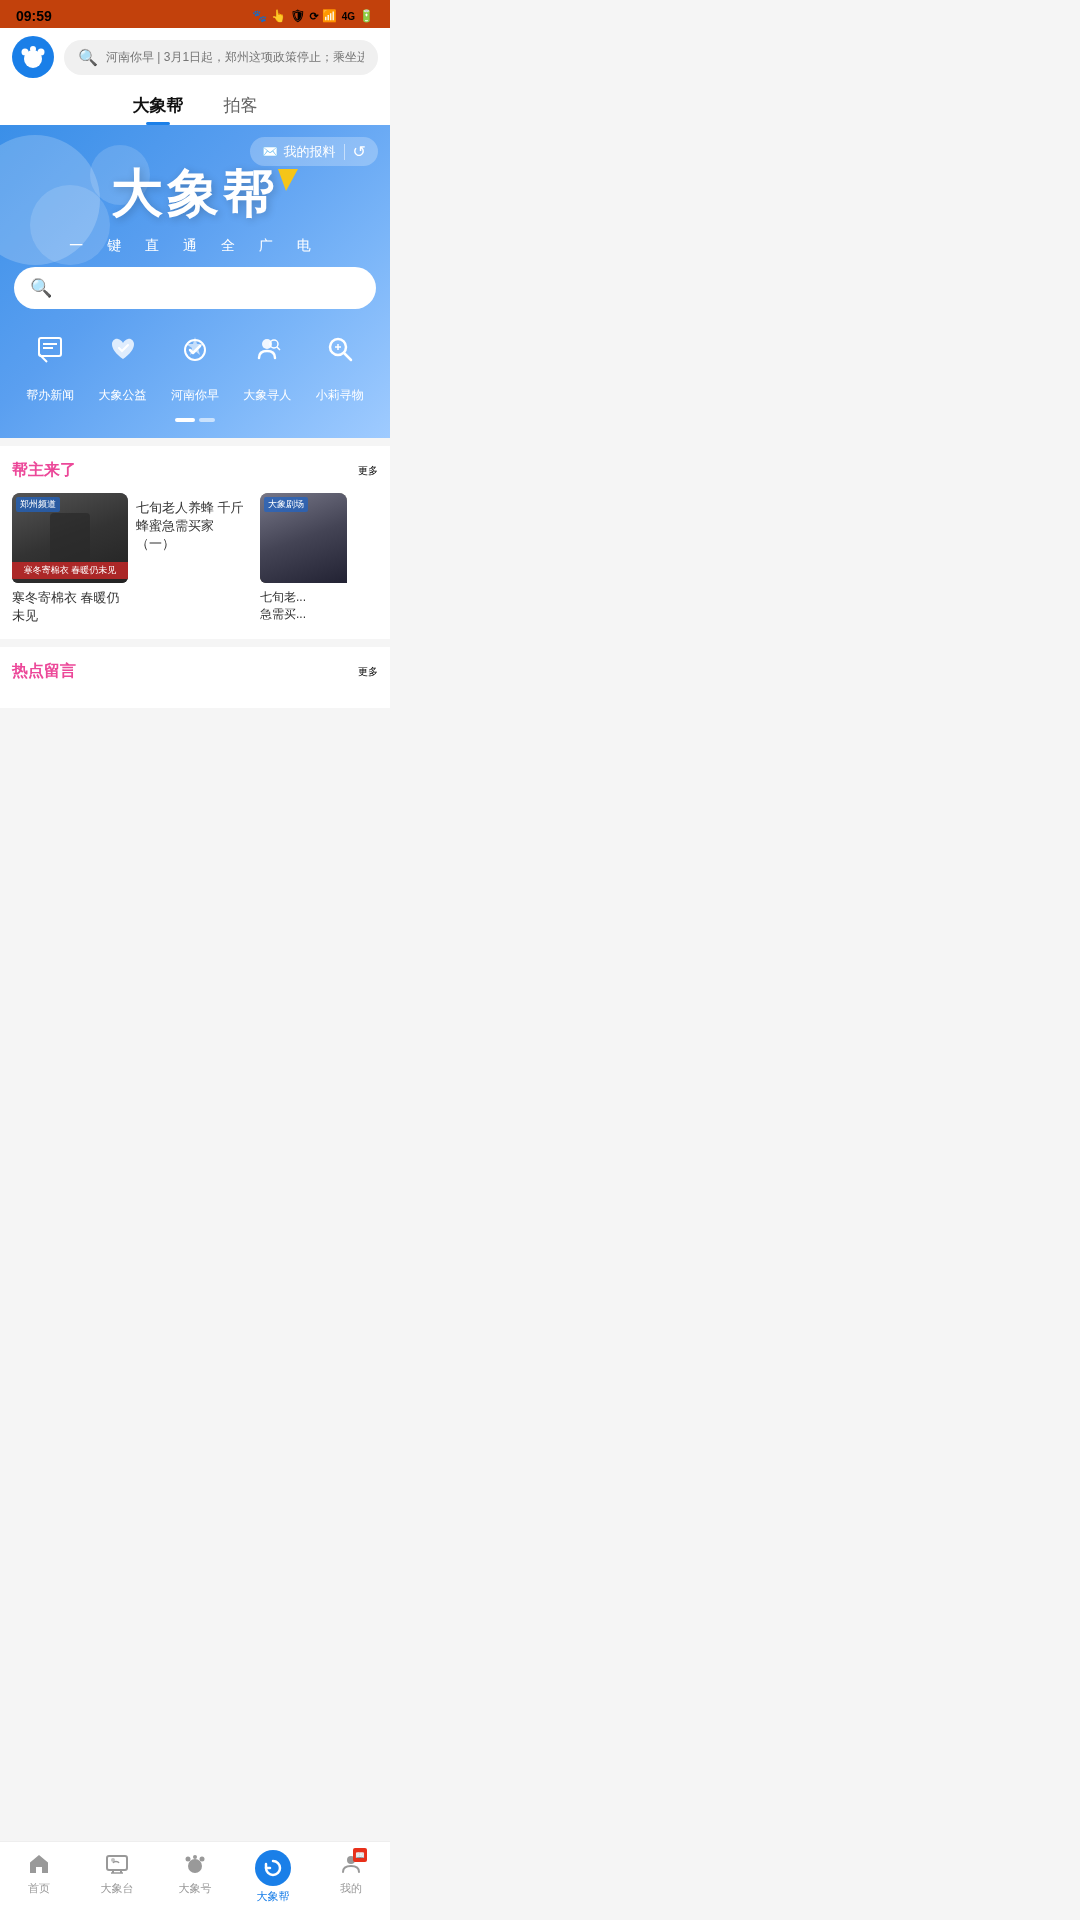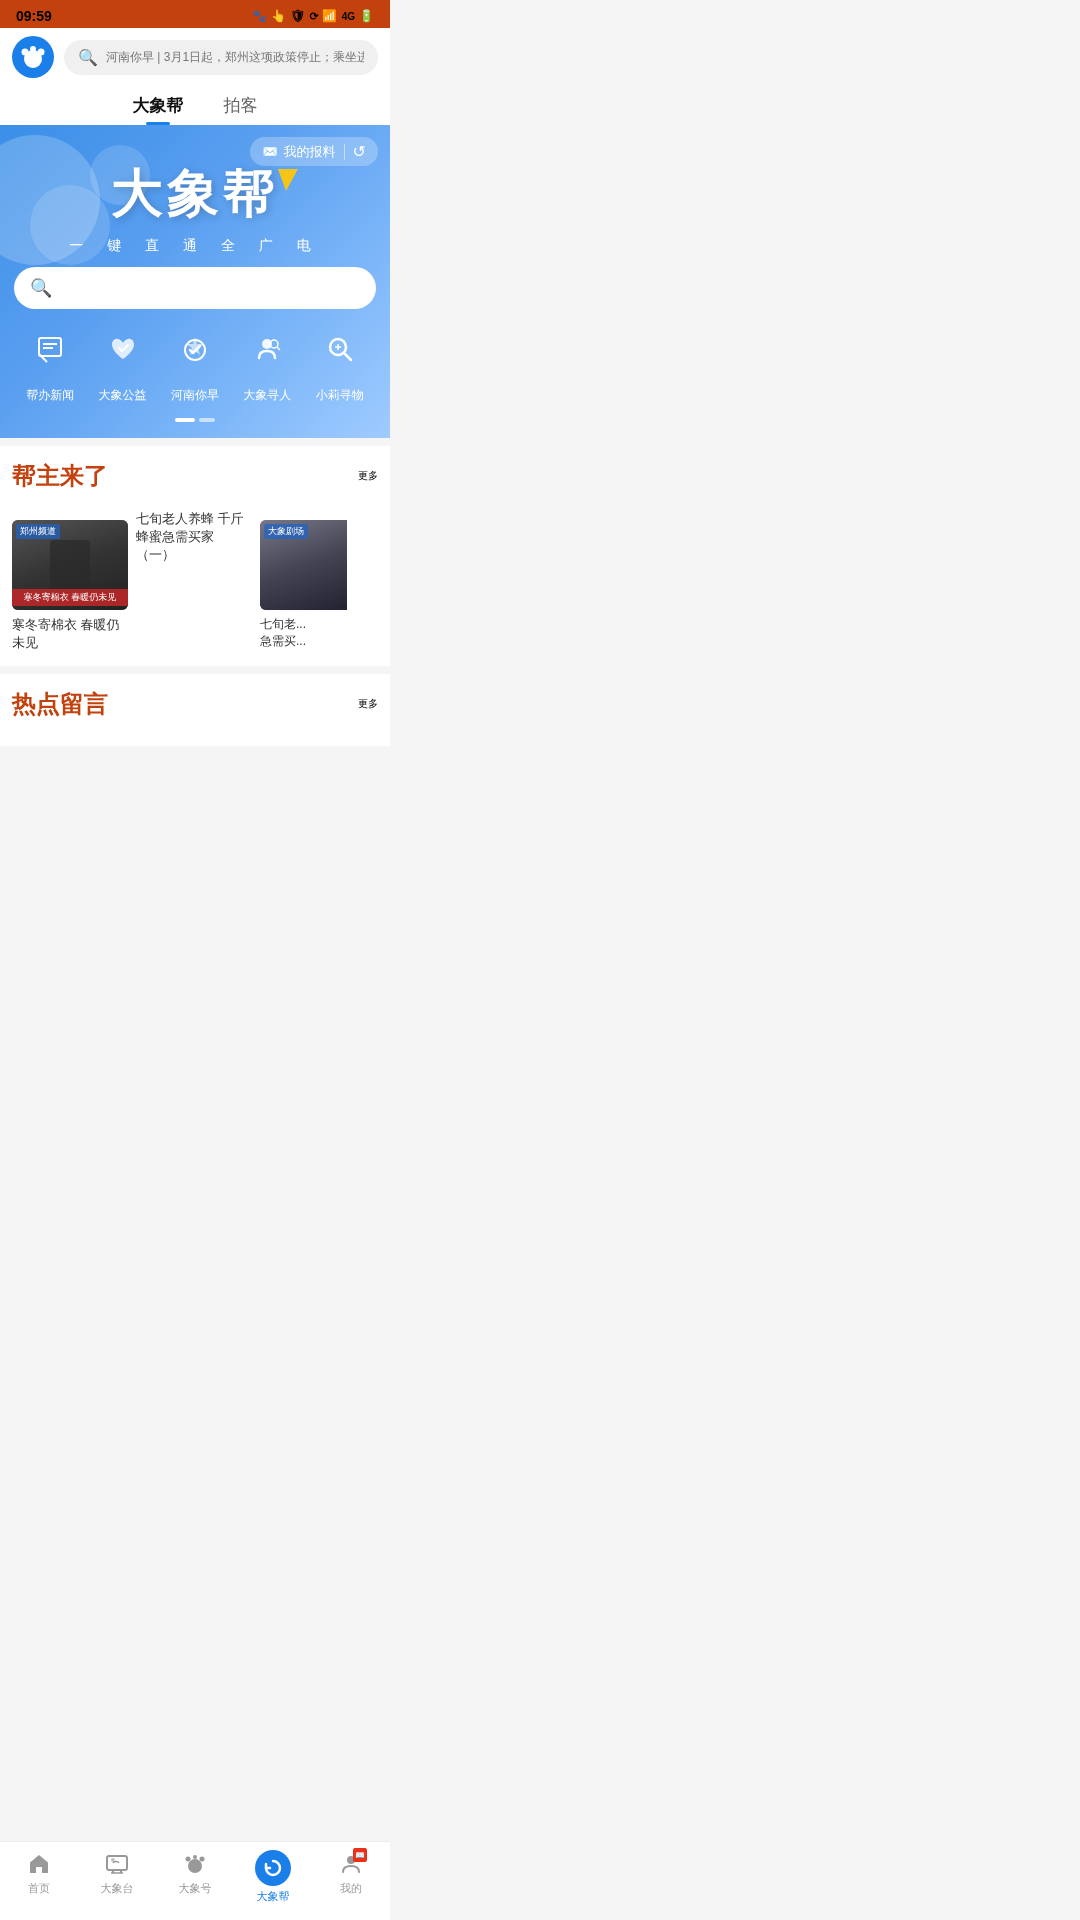--- a/index.html
+++ b/index.html
@@ -269,23 +269,23 @@
       margin-top: 8px;
       padding: 14px 12px;
     }
     .section-header {
       display: flex;
       justify-content: space-between;
       align-items: center;
       margin-bottom: 12px;
     }
     .section-title {
-      font-size: 24px;
+      font-size: 16px;
       font-weight: 700;
-      color: #c2410c;
+      color: #ec4899;
       position: relative;
     }
     .section-title::after {
       content: '';
       position: absolute;
       bottom: -2px;
       left: 0;
       width: 100%;
       height: 4px;
       background: #ffcc00;
@@ -360,21 +360,20 @@
       color: #1a7fe8;
     }
 
     
     .card-img-box {
       width: 100%;
       height: 90px;
       position: relative;
       overflow: hidden;
       border-radius: 6px;
-      margin-top: 16px;
     }
     .img-sim-1 {
       background: linear-gradient(180deg, #6a6a7a 0%, #3a3a4a 60%, #555 100%);
     }
     .img-sim-2 {
       background: linear-gradient(180deg, #b8a070 0%, #7a6040 60%, #503820 100%);
     }
     .img-sim-3 {
       background: linear-gradient(180deg, #8a8870 0%, #6a6050 60%, #4a4030 100%);
     }

